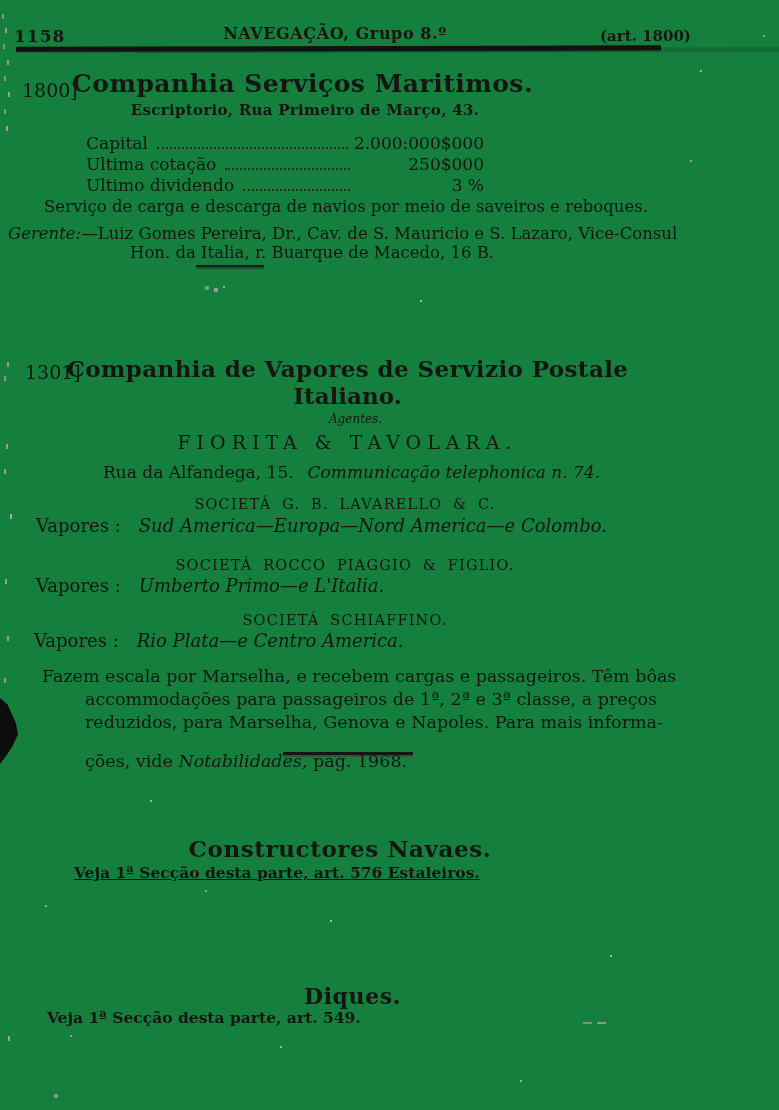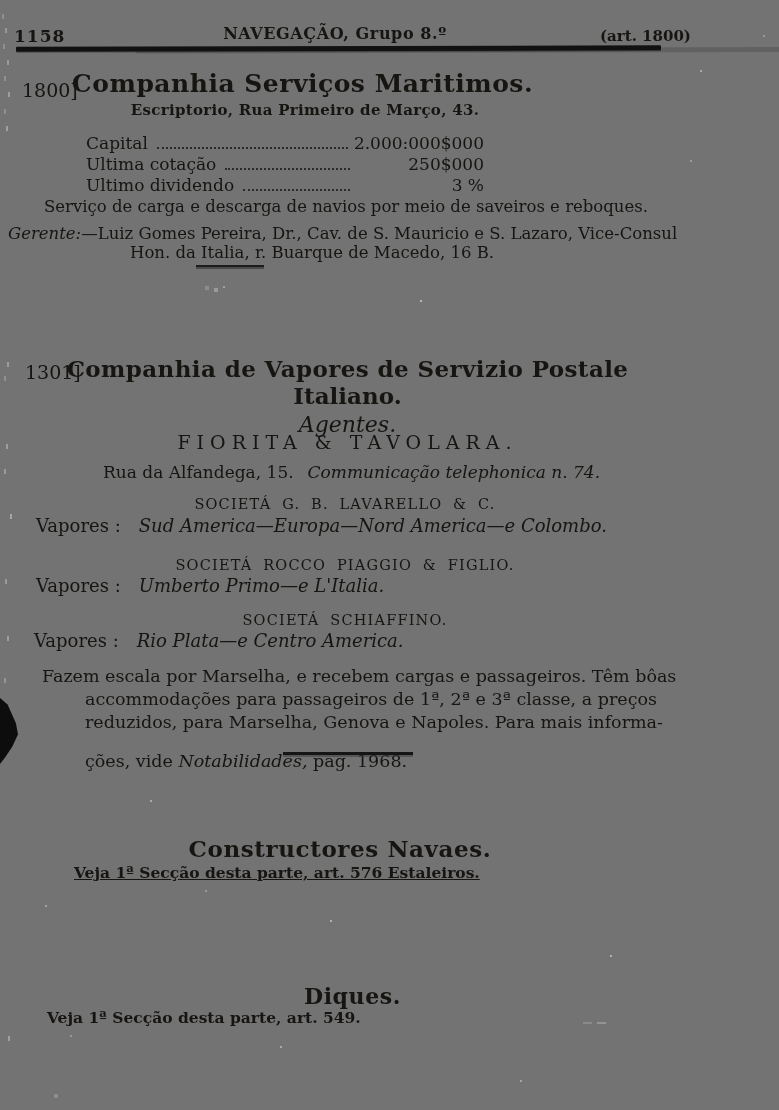--- a/index.html
+++ b/index.html
@@ -1,20 +1,20 @@
 <!DOCTYPE html>
 <html><head>
 <meta charset="utf-8">
 <style>
   html,body { margin:0; padding:0; background:#e8e8e6; }
   .page {
     position:relative;
     width:779px; height:1110px;
     margin:0 auto;
-    background:#737373;
+    background:#15803d;
     font-family:"DejaVu Serif","Liberation Serif",serif;
     color:#171512;
     overflow:hidden;
   }
   .abs { position:absolute; white-space:nowrap; }
   .ctr { text-align:center; }
 
   
   .pagenum { left:14px; top:26px; font-size:17px; font-weight:bold; letter-spacing:1px; }
   .runhead { left:0; top:24px; width:670px; font-size:16px; font-weight:bold; letter-spacing:.6px; }
@@ -35,21 +35,21 @@
   .gerente1 { left:8px;  top:224px; font-size:16.5px; }
   .gerente2 { left:130px; top:243px; font-size:16.5px; }
   .ital { font-style:italic; }
   .rule-a { left:196px; top:265px; width:68px; height:2px; background:#1c1c1c;
             box-shadow:0 2px 0 rgba(40,40,40,.55); }
 
   
   .id1301 { left:25px; top:361px; font-size:19px; }
   .t1301a { left:0; top:355px; width:695px; font-size:23px; font-weight:bold; letter-spacing:.4px; }
   .t1301b { left:0; top:382px; width:695px; font-size:23px; font-weight:bold; }
-  .agentes { left:0; top:412px; width:695px; font-size:22px; font-style:italic; }
+  .agentes { left:0; top:412px; width:695px; font-size:12px; font-style:italic;padding-left:8px; }
   .fiorita { left:0; top:431px; width:695px; font-size:19px; letter-spacing:6px; }
   .addr { left:103px; top:462px; font-size:17px; }
   .addr .phone { font-style:italic; margin-left:14px; }
   .societa { left:0; width:690px; font-size:14.5px; letter-spacing:1.2px; word-spacing:5px; }
   .soc1 { top:496px; } .soc2 { top:557px; } .soc3 { top:612px; }
   .vap { font-size:18px; }
   .vap .ships { font-style:italic; margin-left:18px; }
   .vap1 { left:36px; top:515px; } .vap2 { left:36px; top:575px; } .vap3 { left:34px; top:630px; }
   .note { font-size:17.5px; }
   .nl1 { left:42px; top:666px; } .nl2 { left:85px; top:689px; }

